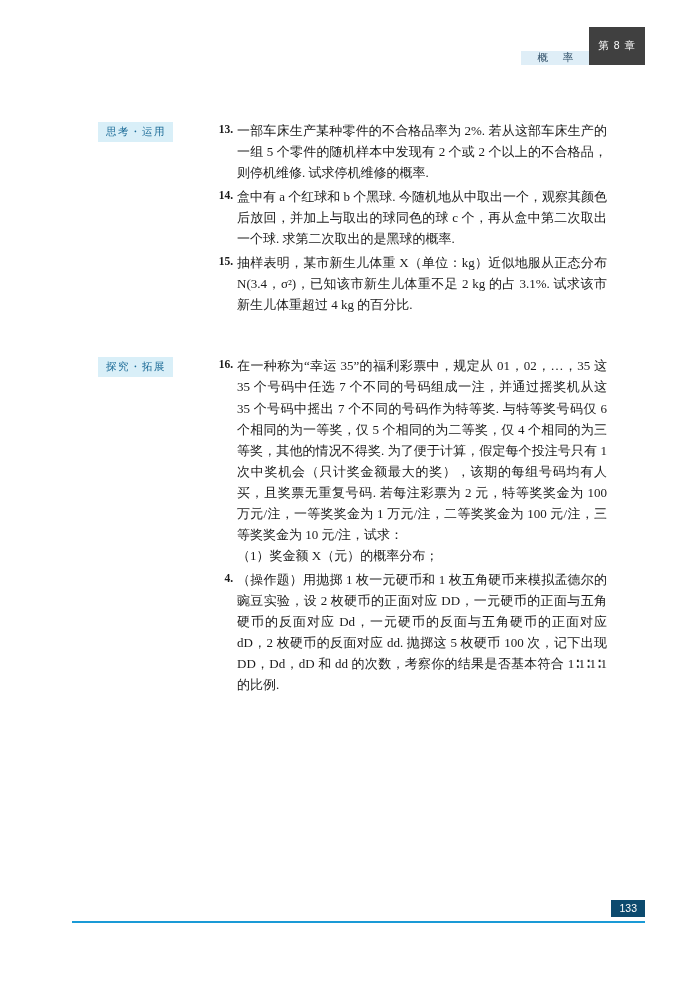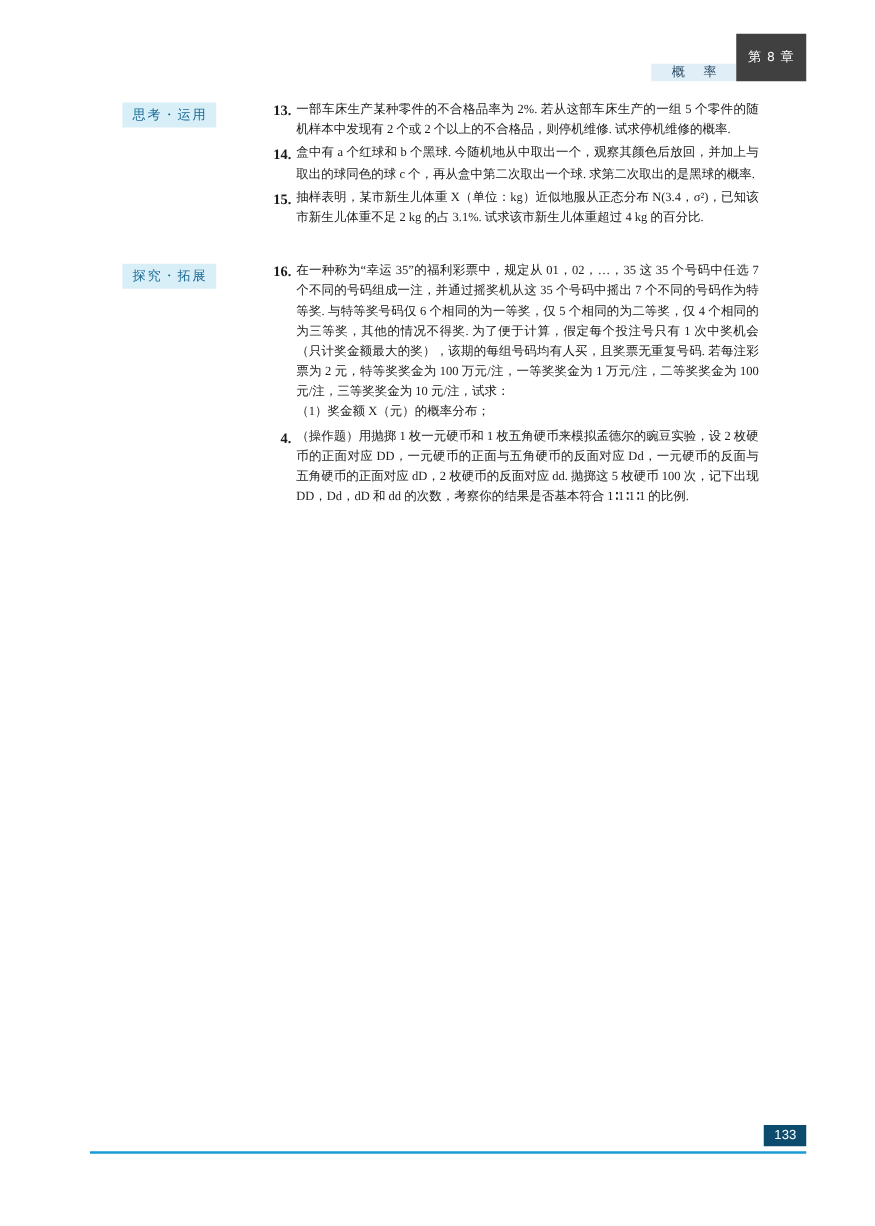--- a/index.html
+++ b/index.html
@@ -68,40 +68,41 @@
     font-size: 10.5px;
     letter-spacing: 1.5px;
     padding: 3px 7px 3px 8px;
     font-family: "Liberation Sans", "DejaVu Sans", sans-serif;
     white-space: nowrap;
   }
 
   .items {
     margin-left: 215px;
     width: 392px;
+    margin-top: 40px;
   }
 
   .item {
     display: flex;
     align-items: flex-start;
     margin-bottom: 3px;
   }
   .item-num {
     width: 22px;
     flex: 0 0 22px;
     text-align: right;
     font-size: 11.5px;
     font-weight: bold;
     line-height: 1.62;
     padding-right: 4px;
     box-sizing: border-box;
   }
   .item-body {
     flex: 1;
-    font-size: 10px;
+    font-size: 13px;
     line-height: 1.62;
     text-align: justify;
     text-justify: inter-ideograph;
   }
   .item-body p {
     margin: 0;
   }
   .item-body p.sub {
     margin: 0;
     text-indent: 0;

